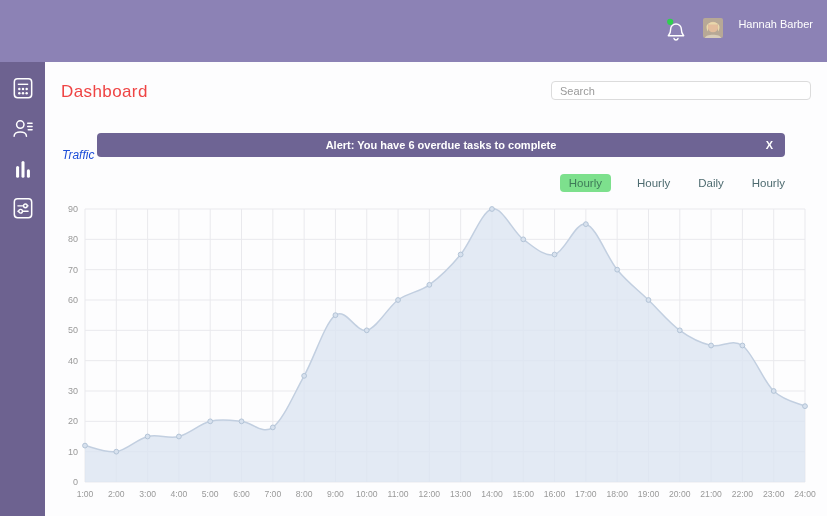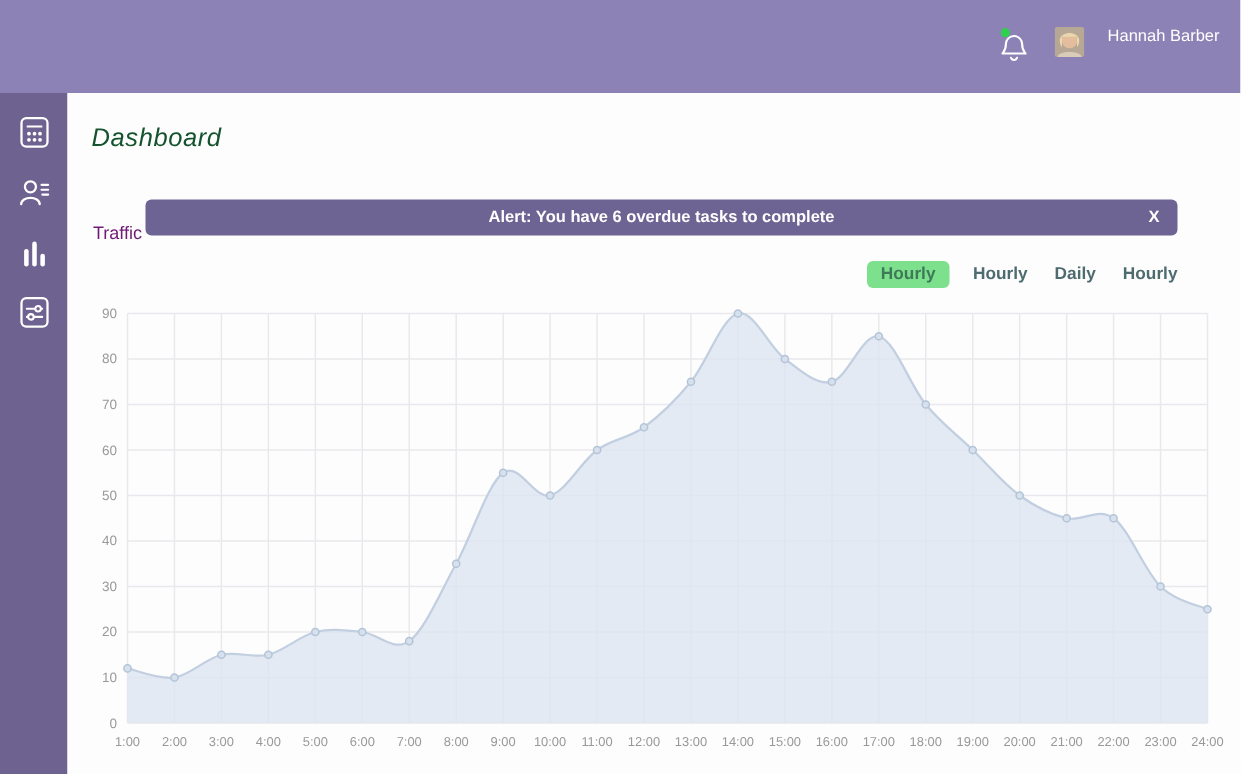--- a/index.html
+++ b/index.html
@@ -38,21 +38,21 @@
     padding-top:13px; gap:14px;
   }
   .side-icon { width:26px; height:26px; display:block; cursor:pointer; }
   
   .main {
     position:absolute; top:62px; left:45px; width:782px; height:454px;
     background:#fdfdfe;
   }
   .page-title {
     position:absolute; left:16px; top:20px;
-    font-size:17px; color:#14532d; letter-spacing:.4px;font-style:italic;
+    font-size:17px; color:#ef4444; letter-spacing:.4px;
   }
   .search-input {
     position:absolute; right:16px; top:19px;
     width:260px; height:19px;
     border:1px solid #dcdcdc; border-radius:4px;
     font-family:"Liberation Sans", sans-serif;
     font-size:11px; color:#555; padding:0 8px; outline:none;
     background:#fff;
   }
   .search-input::placeholder { color:#9a9a9a; }
@@ -62,26 +62,26 @@
     display:flex; align-items:center; justify-content:center;
     color:#fff; font-size:11px; font-weight:bold;margin-top:20px;
   }
   .alert-close {
     position:absolute; right:12px; top:0; height:24px;
     display:flex; align-items:center;
     color:#fff; font-size:11px; font-weight:bold; cursor:pointer;
   }
   .section-title {
     position:absolute; left:17px; top:86px;
-    font-size:12px; color:#701a75;
+    font-size:12px; color:#1d4ed8;font-style:italic;
   }
   .range-tabs {
     position:absolute; right:40px; top:112px;
-    display:flex; align-items:center; gap:14px;
-    font-size:11.5px; color:#4e6b70;font-weight:bold;
+    display:flex; align-items:center; gap:24px;
+    font-size:11.5px; color:#4e6b70;
   }
   .range-tab { cursor:pointer; padding:3px 2px; border-radius:4px; }
   .range-tab.active {
     background:#7de08d; color:#3e7a58; padding:3px 9px;
   }
   .chart-svg { position:absolute; left:0; top:133px; }
 </style>
 </head>
 <body>
 
@@ -135,20 +135,21 @@
     <circle cx="14.2" cy="10" r="1.7" fill="#6d6290" stroke="#fff" stroke-width="1.3"></circle>
     <line x1="7.3" y1="15" x2="16.7" y2="15" stroke="#fff" stroke-width="1.3" stroke-linecap="round"></line>
     <circle cx="9.8" cy="15" r="1.7" fill="#6d6290" stroke="#fff" stroke-width="1.3"></circle>
   </svg>
 </div>
 
 <div class="main">
 
   <div class="page-title">Dashboard</div>
 
+  <input class="search-input" type="text" placeholder="Search" style="">
 
   <div class="alert-banner">
     <span>Alert: You have 6 overdue tasks to complete</span>
     <span class="alert-close">X</span>
   </div>
 
   <div class="section-title">Traffic</div>
 
   <div class="range-tabs">
     <span class="range-tab active">Hourly</span>

